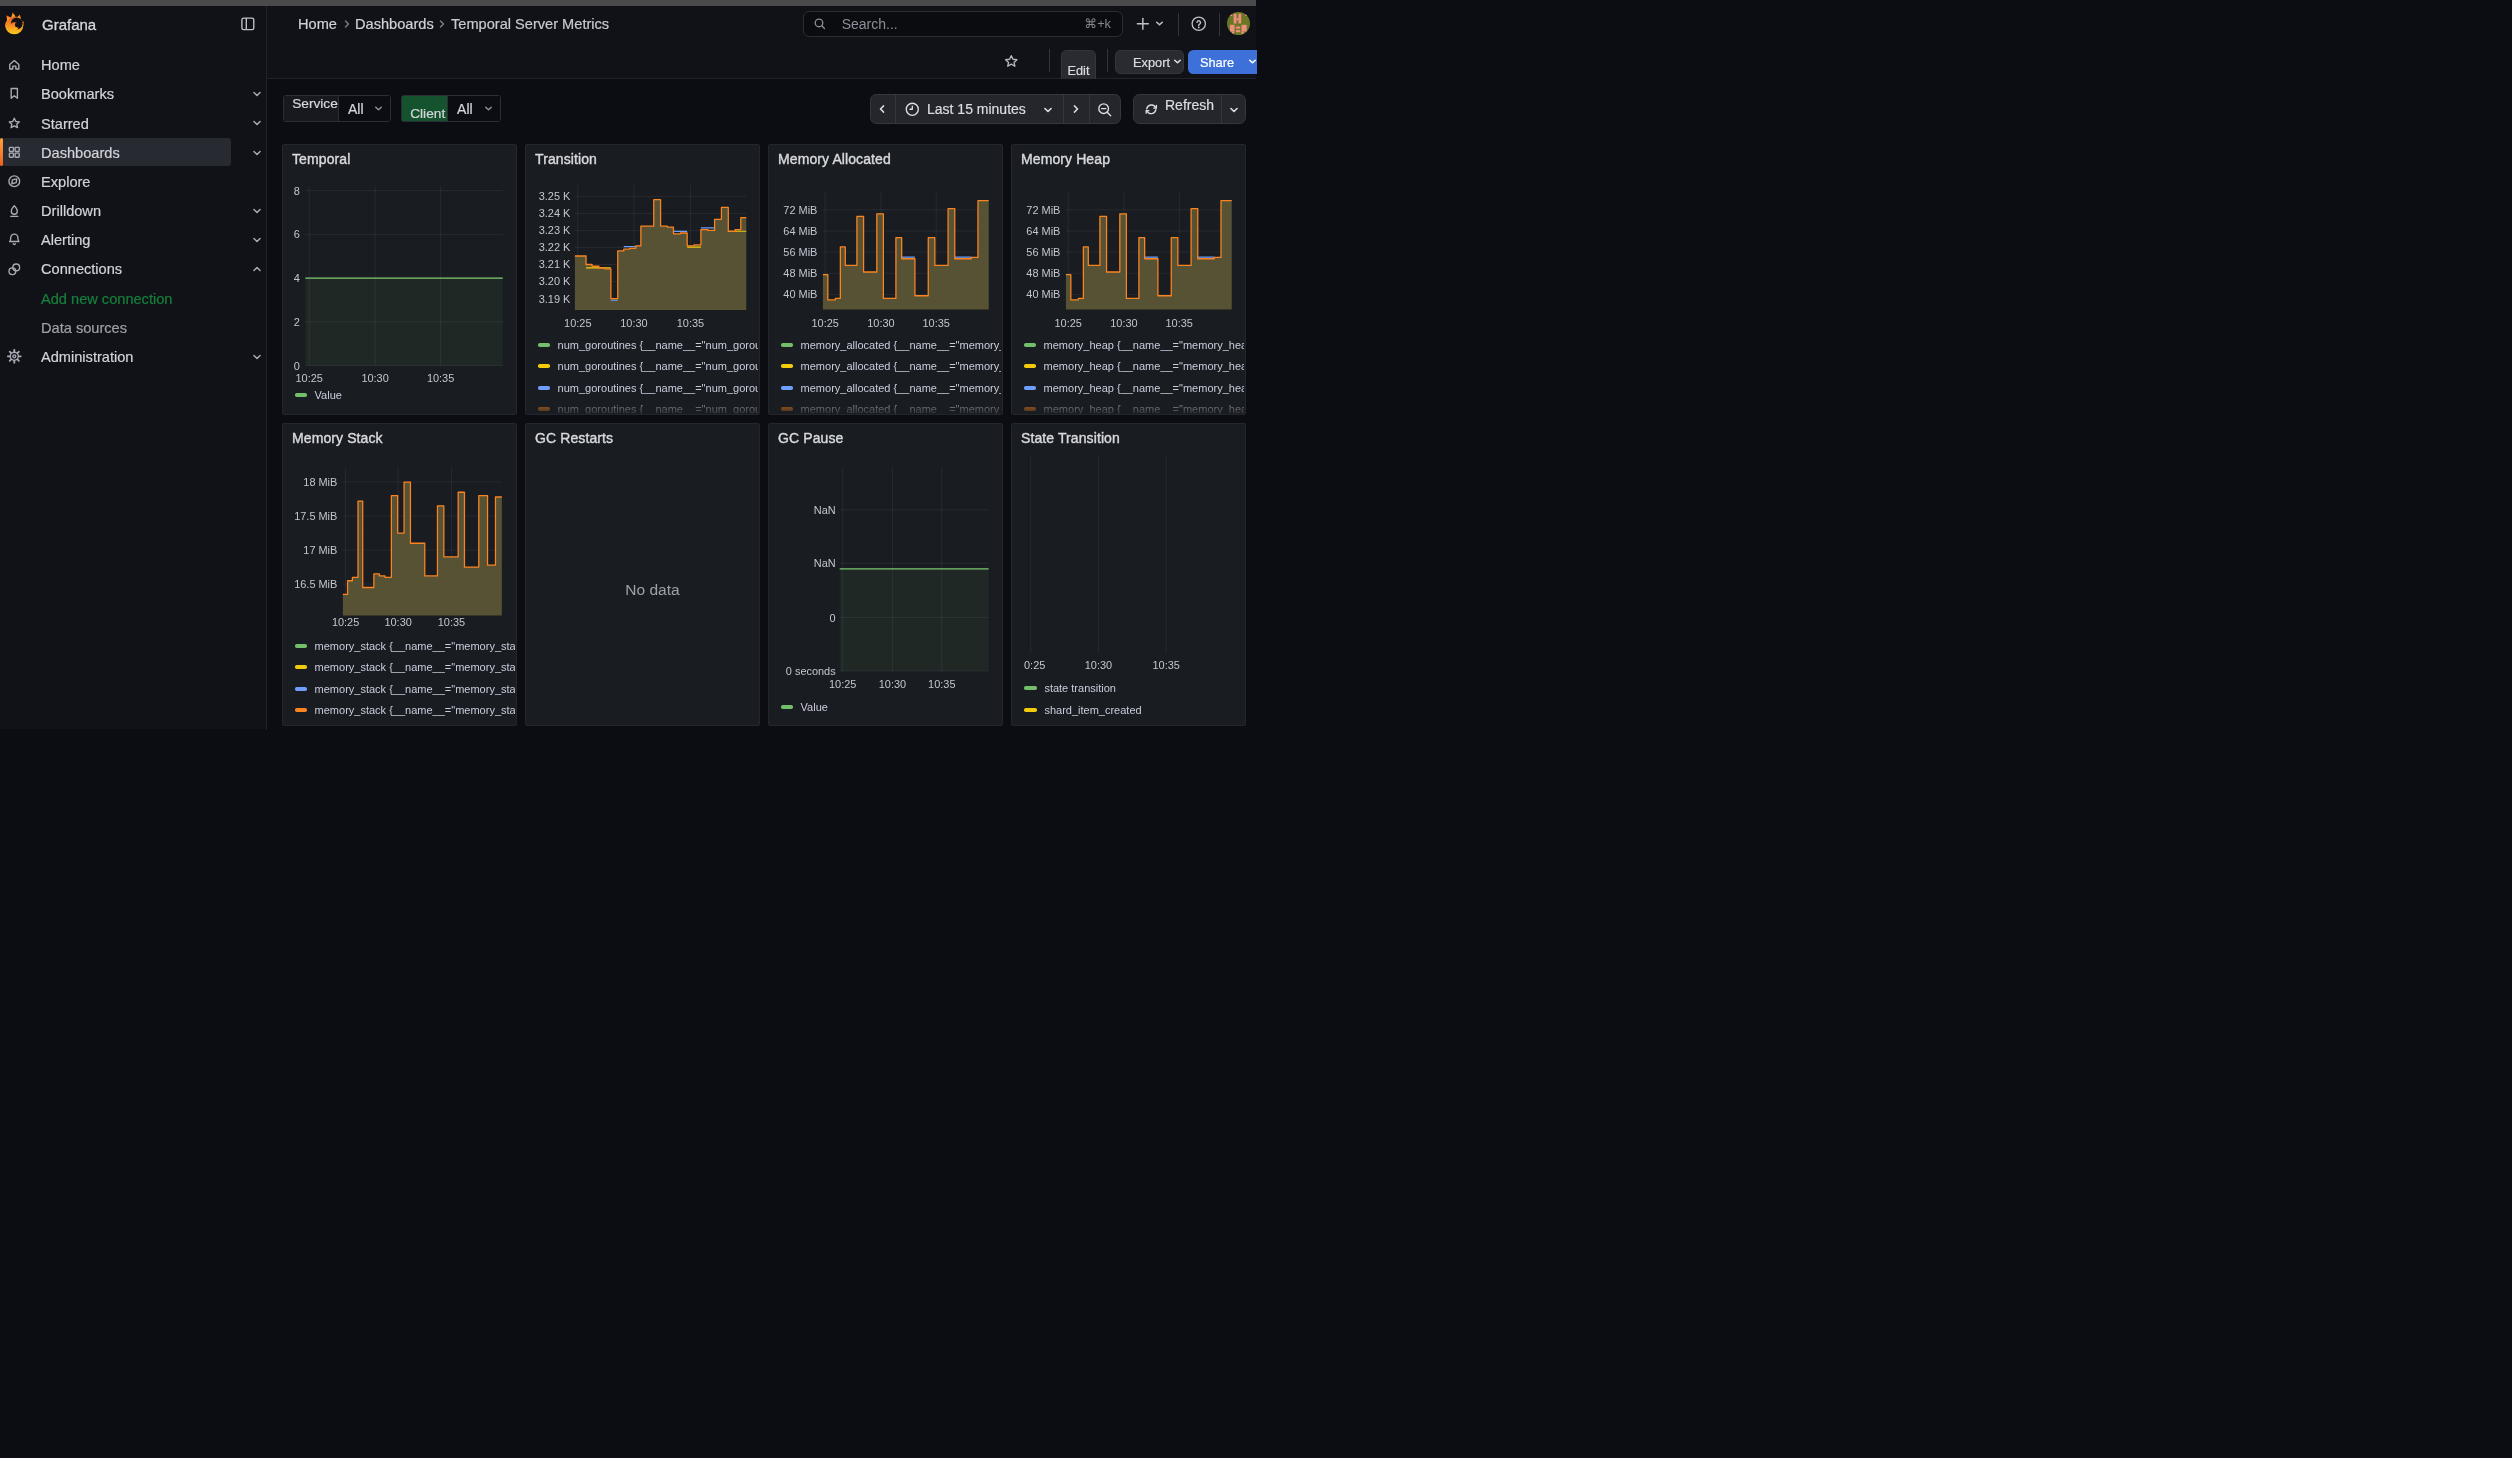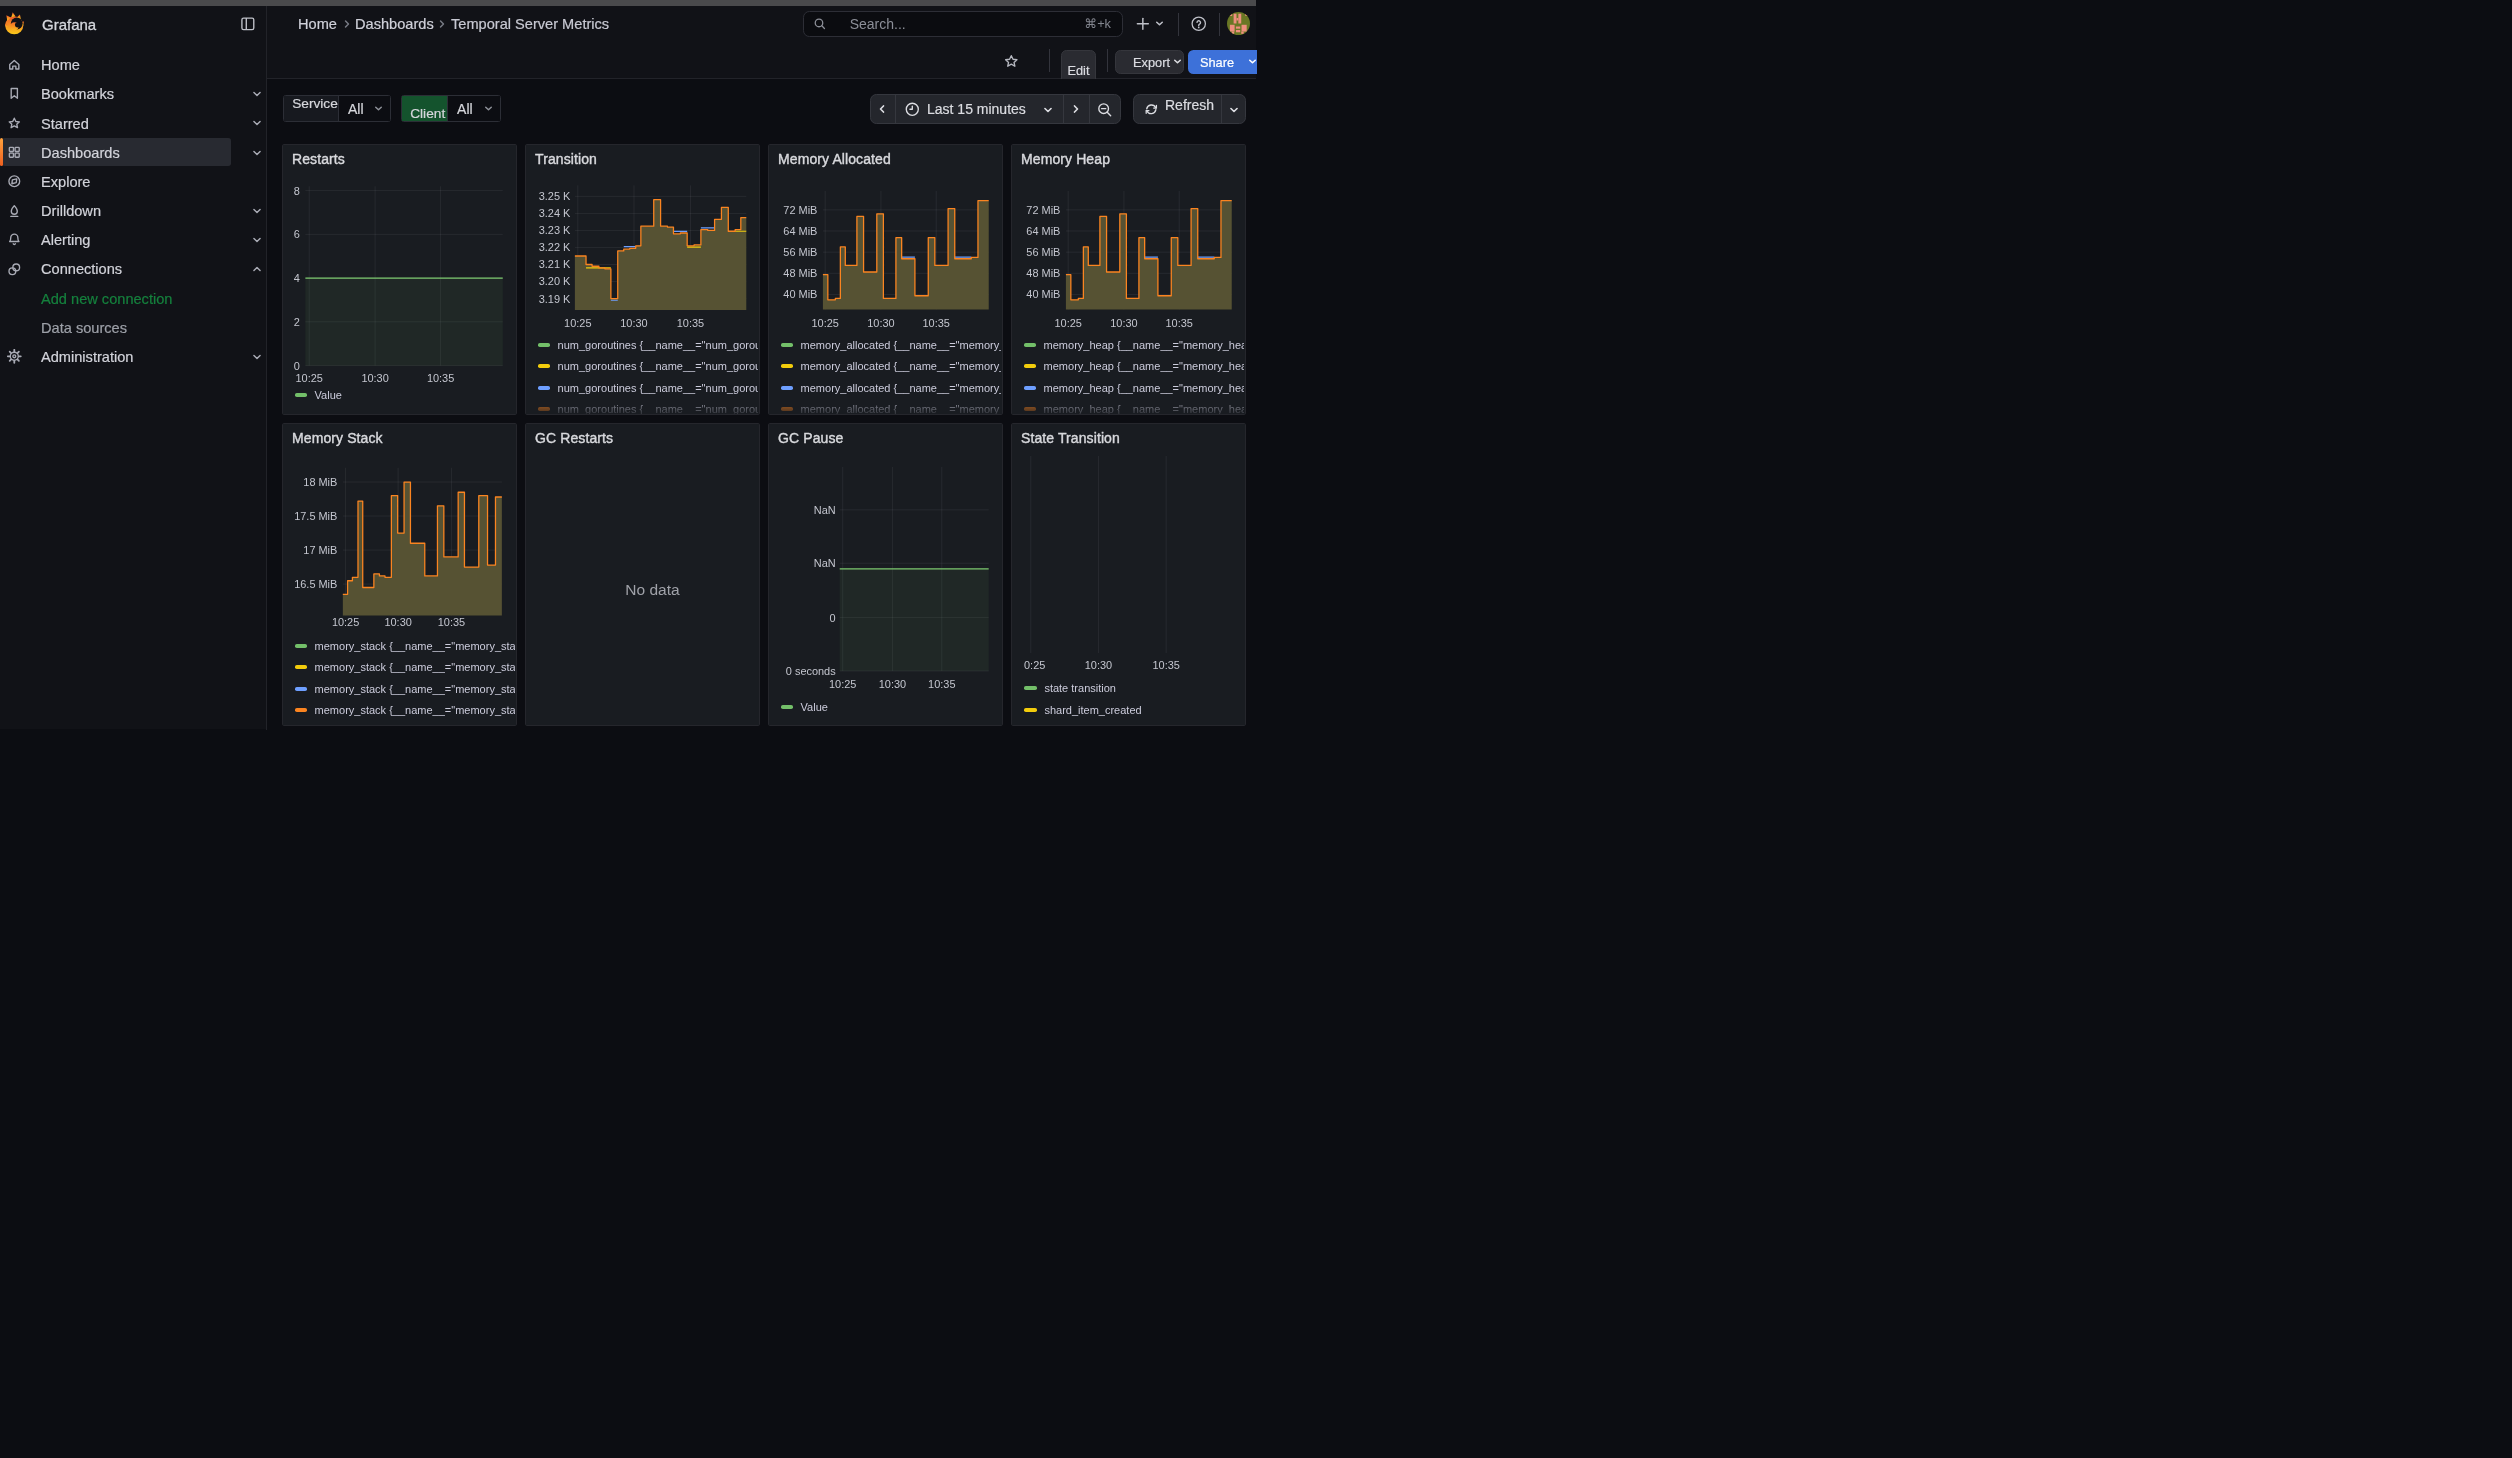--- a/index.html
+++ b/index.html
@@ -52,21 +52,21 @@
     <path d="M4.9 3.2 L8.1 6.5 L4.9 9.8" fill="none" stroke="#787b84" stroke-width="1.6" stroke-linecap="round" stroke-linejoin="round"></path>
   </svg>
 <div class="abs" style="left:451px;top:5.5px;height:37px;display:flex;align-items:center;font-size:14.6px;color:#c8c9d3;-webkit-text-stroke:0.2px currentColor">Temporal Server Metrics</div>
 <div class="abs" style="left:803px;top:10.5px;width:320px;height:26.5px;background:#0b0c10;border:0.9px solid #2d2e36;border-radius:6.4px;display:flex;align-items:center">
 <span style="margin-left:9px;display:flex">
       <svg width="13.7" height="13.7" viewBox="0 0 16 16">
         <circle cx="7" cy="7" r="4.4" fill="none" stroke="#8c8f98" stroke-width="1.5"></circle>
         <line x1="10.3" y1="10.3" x2="13.4" y2="13.4" stroke="#8c8f98" stroke-width="1.5" stroke-linecap="round"></line>
       </svg>
     </span>
-<span style="margin-left:23px;font-size:14px;color:#8c8f98">Search...</span>
+<span style="margin-left:15px;font-size:14px;color:#8c8f98">Search...</span>
 <span style="margin-left:auto;margin-right:11px;font-size:12.8px;color:#83868f">⌘+k</span>
 </div>
 <svg class="abs" style="left:1136px;top:17px" width="13.7" height="13.7" viewBox="0 0 15 15">
     <line x1="7.5" y1="1.5" x2="7.5" y2="13.5" stroke="#bfc1c9" stroke-width="1.6" stroke-linecap="round"></line>
     <line x1="1.5" y1="7.5" x2="13.5" y2="7.5" stroke="#bfc1c9" stroke-width="1.6" stroke-linecap="round"></line>
   </svg>
 <svg class="abs" style="left:1154px;top:18px" width="11" height="11" viewBox="0 0 12 12">
     <path d="M3.0 4.6 L6.0 7.4 L9.0 4.6" fill="none" stroke="#bfc1c9" stroke-width="1.7" stroke-linecap="round" stroke-linejoin="round"></path>
   </svg>
 <div class="abs" style="left:1178px;top:12.8px;width:0.9px;height:23px;background:#33343c"></div>
@@ -253,21 +253,21 @@
       <path d="M12.8 6.2A5.2 5.2 0 0 0 3 7.6"></path>
 <path d="M13.6 3.6v3h-3" stroke-width="1.4"></path>
       <path d="M2.4 12.4v-3h3" stroke-width="1.4"></path>
     </g>
   </svg>
 <div class="abs" style="left:1165px;top:90px;height:30px;display:flex;align-items:center;font-size:14px;color:#dcdde2;-webkit-text-stroke:0.2px currentColor">Refresh</div>
 <svg class="abs" style="left:1228px;top:104px" width="12" height="12" viewBox="0 0 13 13">
     <path d="M3.2 4.9 L6.5 8.1 L9.8 4.9" fill="none" stroke="#dcdde2" stroke-width="1.8" stroke-linecap="round" stroke-linejoin="round"></path>
   </svg>
 <div class="panel" style="left:282px;top:144px;width:235px;height:271px">
-<div class="ptitle">Restarts</div>
+<div class="ptitle">Temporal</div>
 <svg class="abs" style="left:0;top:0" width="235" height="271" viewBox="0 0 257.2 296.2">
       <line x1="24.5" y1="49.7" x2="240.5" y2="49.7" stroke="rgba(204,204,220,0.09)" stroke-width="1"></line>
       <line x1="24.5" y1="97.6" x2="240.5" y2="97.6" stroke="rgba(204,204,220,0.09)" stroke-width="1"></line>
       <line x1="24.5" y1="145.4" x2="240.5" y2="145.4" stroke="rgba(204,204,220,0.09)" stroke-width="1"></line>
       <line x1="24.5" y1="193.3" x2="240.5" y2="193.3" stroke="rgba(204,204,220,0.09)" stroke-width="1"></line>
       <line x1="24.5" y1="241.2" x2="240.5" y2="241.2" stroke="rgba(204,204,220,0.09)" stroke-width="1"></line>
       <line x1="28.7" y1="45" x2="28.7" y2="241.2" stroke="rgba(204,204,220,0.09)" stroke-width="1"></line>
       <line x1="100.8" y1="45" x2="100.8" y2="241.2" stroke="rgba(204,204,220,0.09)" stroke-width="1"></line>
       <line x1="172.5" y1="45" x2="172.5" y2="241.2" stroke="rgba(204,204,220,0.09)" stroke-width="1"></line>
       <rect x="24.5" y="145.45" width="216" height="95.75" fill="rgba(115,191,105,0.08)"></rect>

